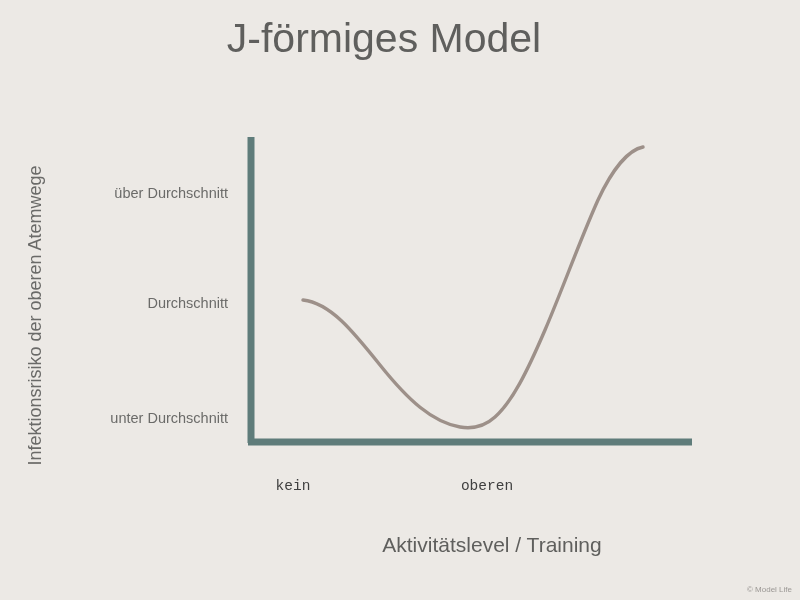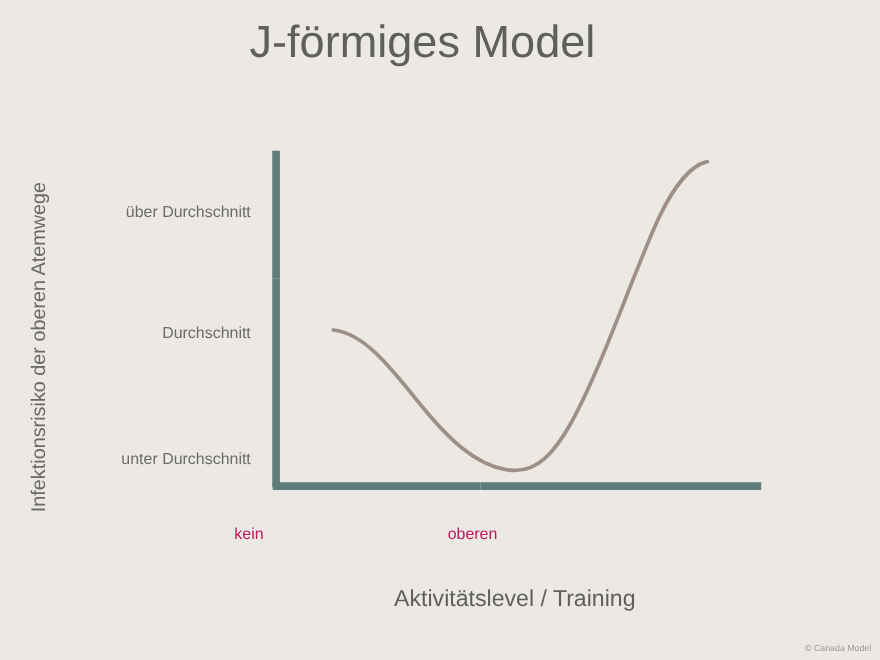--- a/index.html
+++ b/index.html
@@ -40,43 +40,45 @@
     width: 420px;
     text-align: center;
     transform: rotate(-90deg);
     transform-origin: 50% 50%;
     font-size: 18px;
     color: #6a6a68;
     white-space: nowrap;
   }
   .x-axis-title {
     position: absolute;
-    left: 238px;
+    left: 262px;
     top: 533px;
     width: 460px;
     text-align: center;
     font-size: 21px;
     color: #5f5f5d;
     white-space: nowrap;
   }
   .y-tick-label {
     position: absolute;
     right: 572px;
     width: 300px;
     text-align: right;
     font-size: 14.5px;
     color: #6b6b69;
     white-space: nowrap;
   }
   .x-tick-label {
     position: absolute;
     width: 160px;
+    text-align: center;
     font-size: 14.5px;
-    color: #be185d;
+    color: #404040;
     white-space: nowrap;
+    font-family: Liberation Mono, monospace;
   }
   .copyright {
     position: absolute;
     right: 8px;
     bottom: 6px;
     font-size: 8px;
     color: #9a9794;
     white-space: nowrap;
   }
   svg.plot {
@@ -116,15 +118,15 @@
 
     <path d="M 303 300
              C 330 303, 352 330, 380 365
              C 408 400, 432 422, 460 427
              C 472 429, 484 427, 495 417
              C 512 402, 527 372, 545 330
              C 563 288, 580 240, 598 200
              C 612 170, 628 150, 643 147" fill="none" stroke="#9d9089" stroke-width="3.4" stroke-linecap="round" stroke-linejoin="round"></path>
   </svg>
 
-  <div class="copyright">© Canada Model</div>
+  <div class="copyright">© Model Life</div>
 
 </div>
 
 </body></html>

